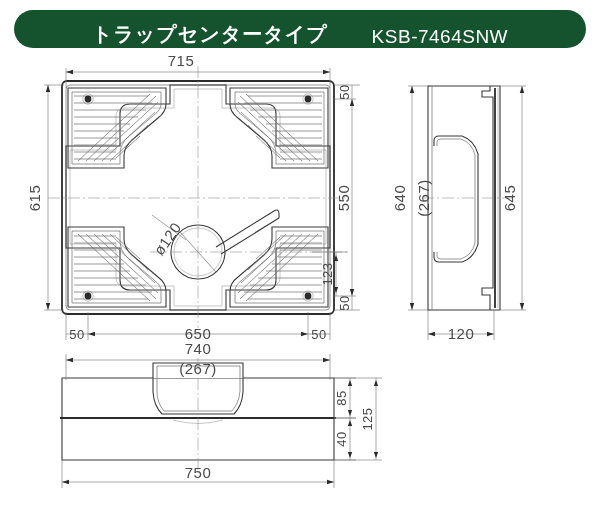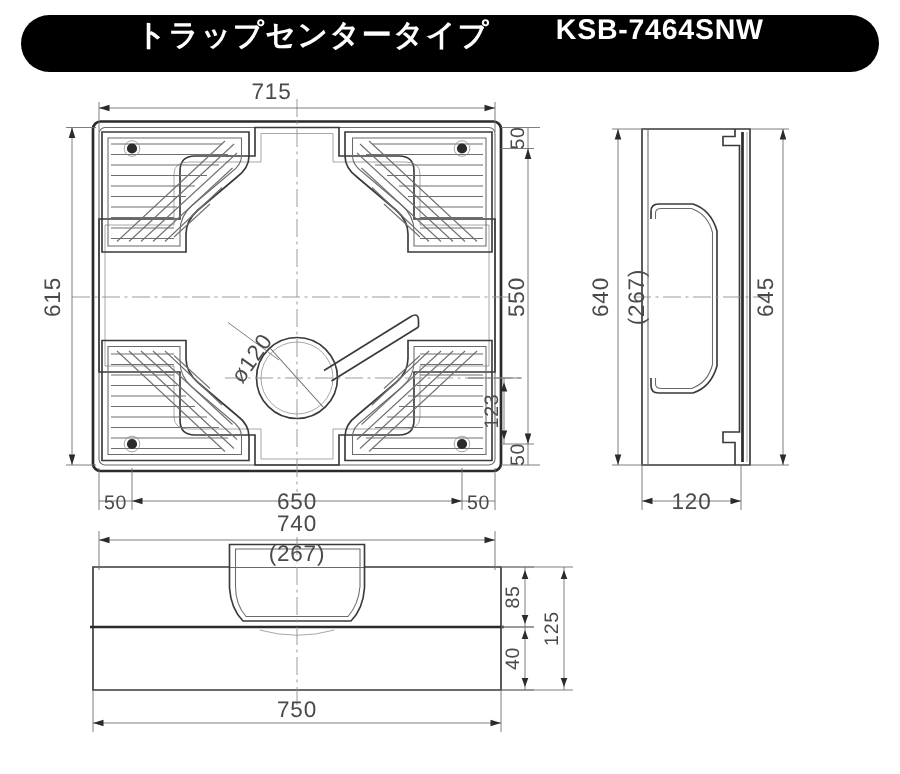--- a/index.html
+++ b/index.html
@@ -16,39 +16,39 @@
     font-family: "Liberation Sans", "DejaVu Sans", sans-serif;
   }
 
   
   #header-bar {
     position: absolute;
     left: 14px;
     top: 10px;
     width: 572px;
     height: 38px;
-    background: #000000;
+    background: #14532d;
     border-radius: 19px;
     box-sizing: border-box;
     display: flex;
-    align-items: flex-start;
+    align-items: flex-end;
     justify-content: center;
     gap: 44px;
   }
   #header-bar .title-jp {
     color: #ffffff;
     font-size: 20px;
     font-weight: bold;
     letter-spacing: 1px;
     white-space: nowrap;
   }
   #header-bar .title-model {
     color: #ffffff;
     font-size: 19px;
-    font-weight: bold;
+    font-weight: normal;
     letter-spacing: 0.5px;
     white-space: nowrap;
   }
 
   
   #drawing-canvas {
     position: absolute;
     left: 0;
     top: 48px;
     width: 600px;

